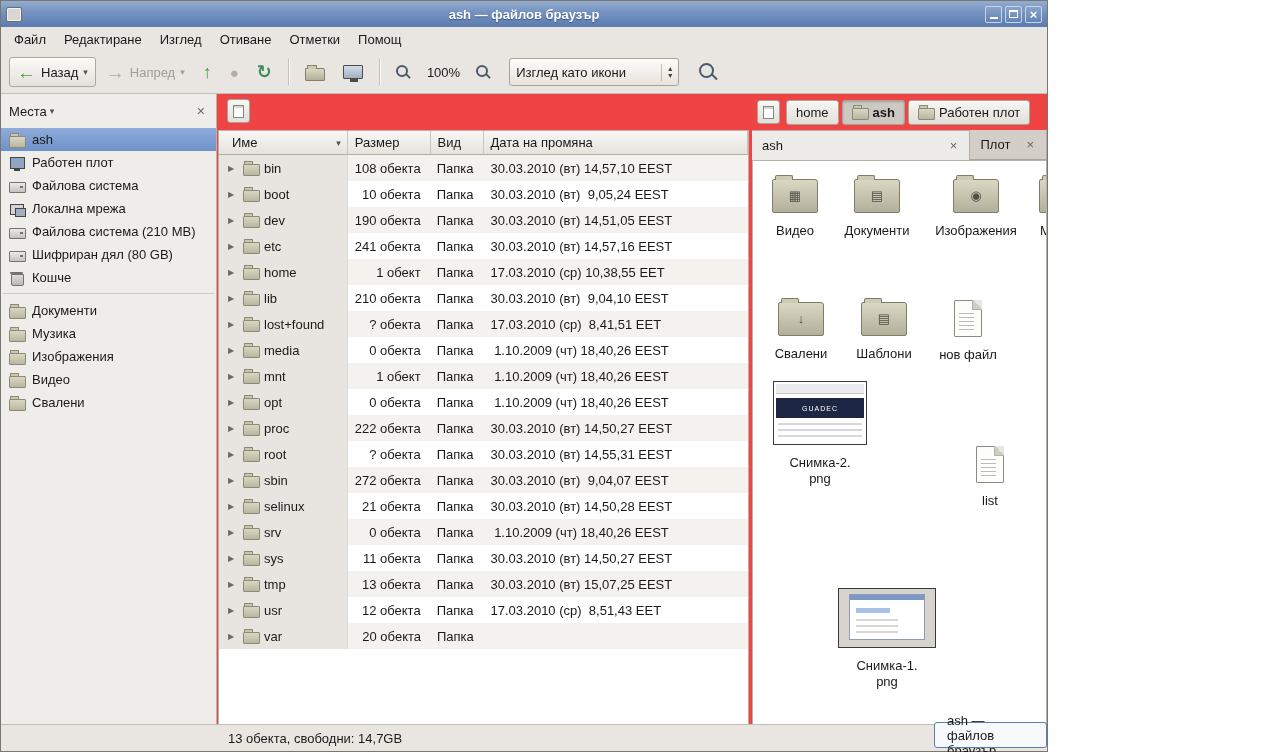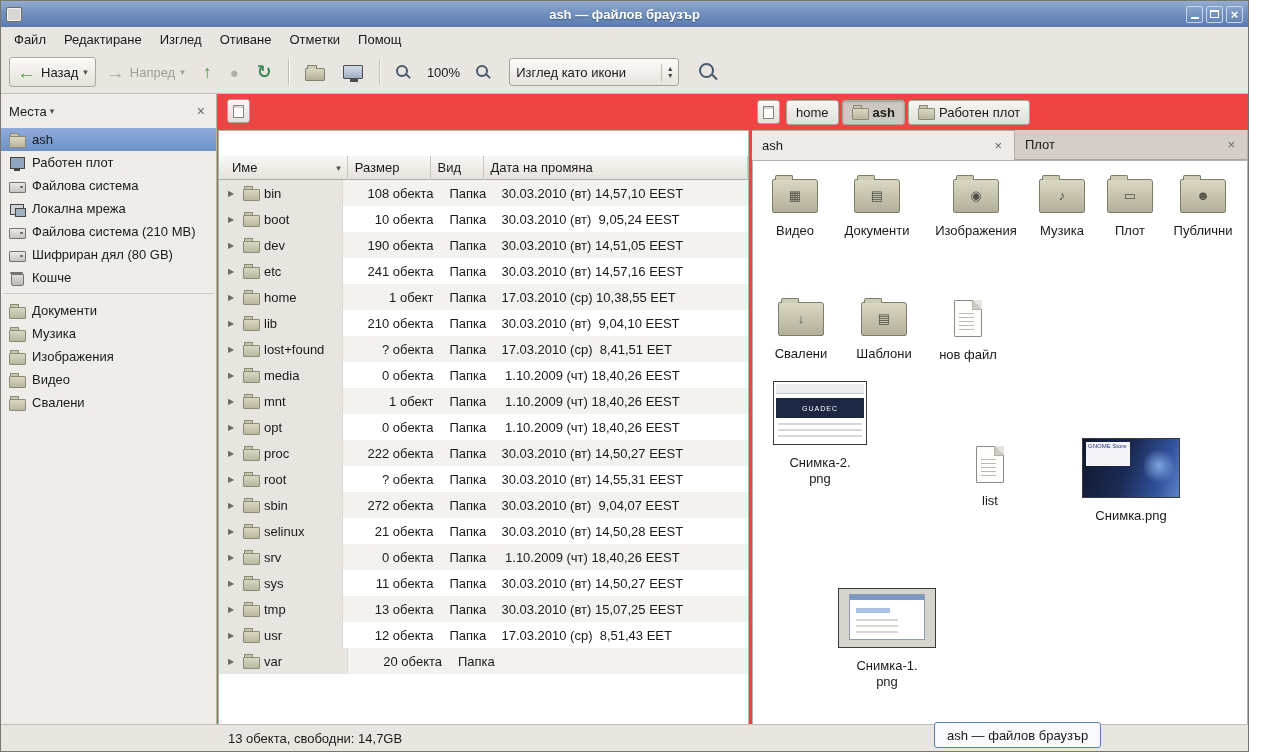--- a/index.html
+++ b/index.html
@@ -1,18 +1,18 @@
 <!DOCTYPE html>
 <html><head>
 <meta charset="utf-8">
 <style>
   * { box-sizing: border-box; margin: 0; padding: 0; }
   html,body { width:1280px; height:752px; overflow:hidden;
     font-family:"Liberation Sans","DejaVu Sans",sans-serif; font-size:13px; color:#1a1a1a; }
-  .window { position:relative; width:1249px; height:752px; background:#e9e6e2; border:1px solid #777770; }
+  .window { position:relative; width:1048px; height:752px; background:#e9e6e2; border:1px solid #777770; }
 
   
   .titlebar { position:absolute; top:0; left:0; right:0; height:26px;
     background:linear-gradient(#93accf 0%, #7391bf 45%, #5b7cb0 100%);
     display:flex; align-items:center; padding:0 5px; }
   .win-icon { width:16px; height:15px; background:#d9d7d3; border:1px solid #6e6e68; border-radius:2px;
     box-shadow:inset 0 0 0 1px #f2f1ef; margin-right:6px; }
   .title { position:absolute; left:0; right:0; text-align:center; color:#fff; font-weight:bold;
     text-shadow:0 1px 1px #3c567e; }
   .win-controls { margin-left:auto; display:flex; gap:3px; position:relative; }
@@ -100,32 +100,32 @@
 
   
   .middle { position:absolute; left:217px; top:0; width:531px; bottom:0; }
   .m-top { height:36px; padding:5px 0 0 9px; }
   .mini-btn { display:inline-flex; width:23px; height:24px; align-items:center; justify-content:center;
     border:1px solid #a8a49c; border-radius:3px; background:linear-gradient(#f9f8f6,#e3dfd9); }
   .mini-page { width:11px; height:13px; background:#fff; border:1px solid #88857d;
     box-shadow:inset 0 2px 0 #d9d6d0; }
   .tree-wrap { position:absolute; top:36px; left:0; right:0; bottom:0; background:#fff;
     border:1px solid #b7b3ac; border-bottom:none; overflow:hidden; }
-  .tree-header { display:flex; height:24px;margin-top:25px; }
+  .tree-header { display:flex; height:24px; }
   .th { display:flex; align-items:center; padding-left:7px; border-right:1px solid #c9c5be;
     border-bottom:1px solid #b1ada6; background:linear-gradient(#f8f7f5,#e6e2dc); }
   .th.th0 { padding-left:13px; }
   .th .sort { margin-left:auto; margin-right:6px; font-size:9px; color:#55514a; }
   .tc0 { width:129px; } .tc1 { width:83px; } .tc2 { width:53px; } .tc3 { width:265px; }
   .trow { display:flex; height:26px; align-items:center; }
   .trow.odd { background:#f4f2ef; }
   .trow .tc0 { align-self:stretch; display:flex; align-items:center; background:#e8e5e0;
     border-right:1px solid #dcd8d2; padding-left:9px; gap:5px; }
   .expander { font-size:8px; color:#6e6a63; width:10px; }
-  .trow .tc1 { text-align:right; padding-right:10px;margin-left:21px; }
+  .trow .tc1 { text-align:right; padding-right:10px; }
   .trow .tc2 { padding-left:6px; }
   .trow .tc3 { padding-left:7px; white-space:pre; }
 
   
   .right { position:absolute; left:751px; right:0; top:0; bottom:0; }
   .r-top { height:36px; display:flex; align-items:center; gap:6px; padding-left:5px; }
   .pathbar { display:flex; gap:3px; }
   .pbtn { display:flex; align-items:center; gap:5px; height:25px; padding:0 9px;
     border:1px solid #a8a49c; border-radius:3px; background:linear-gradient(#f8f6f3,#e2ded8); }
   .pbtn.active { background:#cdc9c2; box-shadow:inset 0 1px 2px #a39f98; font-weight:bold; }

